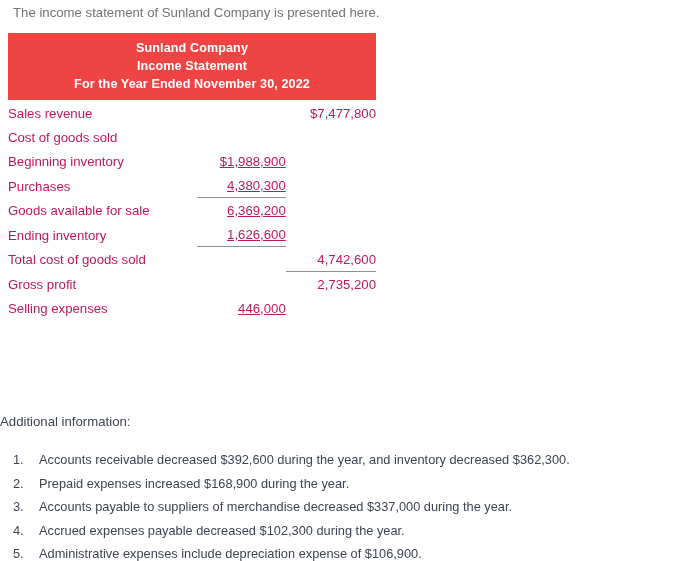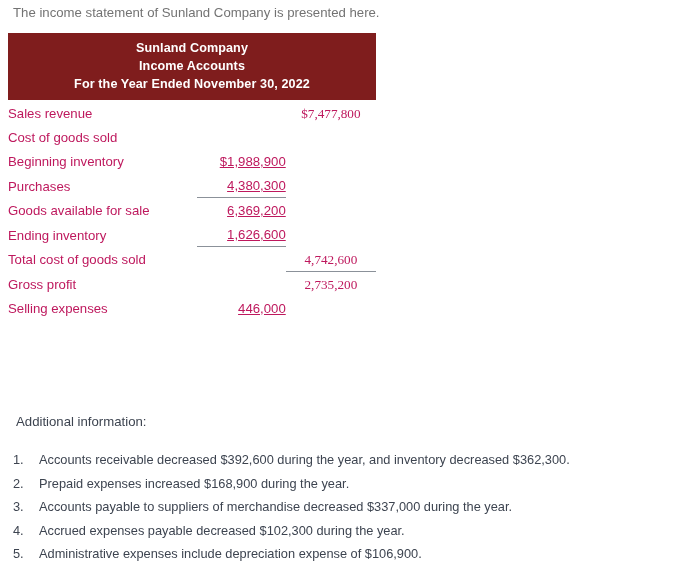--- a/index.html
+++ b/index.html
@@ -29,21 +29,21 @@
 
   
   .statement {
     position: absolute;
     left: 8px;
     top: 33px;
     width: 368px;
   }
 
   .stmt-header {
-    background: #7f1d1d;
+    background: #ef4444;
     color: #ffffff;
     text-align: center;
     padding: 6px 0 7px 0;
     box-sizing: border-box;
     width: 368px;
   }
   .stmt-header-line {
     font-size: 12.6px;
     font-weight: bold;
     line-height: 18px;
@@ -59,41 +59,41 @@
   table.stmt td {
     font-size: 13.2px;
     line-height: 15px;
     padding: 5px 0 4px 0;
     vertical-align: bottom;
     color: #be185d;
     white-space: nowrap;
   }
   td.label      { width: 186px; padding-left: 5px; }
   td.col1       { width: 88px;  text-align: right; padding-right: 4px; text-decoration: underline; }
-  td.col2       { width: 89px;  text-align: center; padding-right: 6px; font-family: Liberation Serif, serif; }
+  td.col2       { width: 89px;  text-align: right; padding-right: 6px; }
 
   .indent1 { padding-left: 19px; }
 
   
   .rule-bottom {
     border-bottom: 1.3px solid #8b9199;
   }
   .rule-top {
     border-top: 1.3px solid #8b9199;
   }
   .dbl-wrap {
     display: inline-block;
     padding-bottom: 2px;
     border-bottom: 1.3px solid #8b9199;
   }
 
   
   .addl-title {
     position: absolute;
-    left: 16px;
+    left: 0;
     top: 414px;
     font-size: 13.2px;
     line-height: 16px;
     color: #3d4450;
   }
   .addl-list {
     position: absolute;
     left: 0;
     top: 452px;
     width: 700px;
@@ -119,21 +119,21 @@
 </style>
 </head>
 <body>
 
 <div class="intro">The income statement of Sunland Company is presented here.</div>
 
 <div class="statement">
 
   <div class="stmt-header">
     <div class="stmt-header-line">Sunland Company</div>
-    <div class="stmt-header-line">Income Accounts</div>
+    <div class="stmt-header-line">Income Statement</div>
     <div class="stmt-header-line">For the Year Ended November 30, 2022</div>
   </div>
 
   <table class="stmt">
     <tbody id="stmt-body">
         <tr>
           <td class="label">Sales revenue</td>
           <td class="col1"></td>
           <td class="col2">$7,477,800</td>
         </tr>

